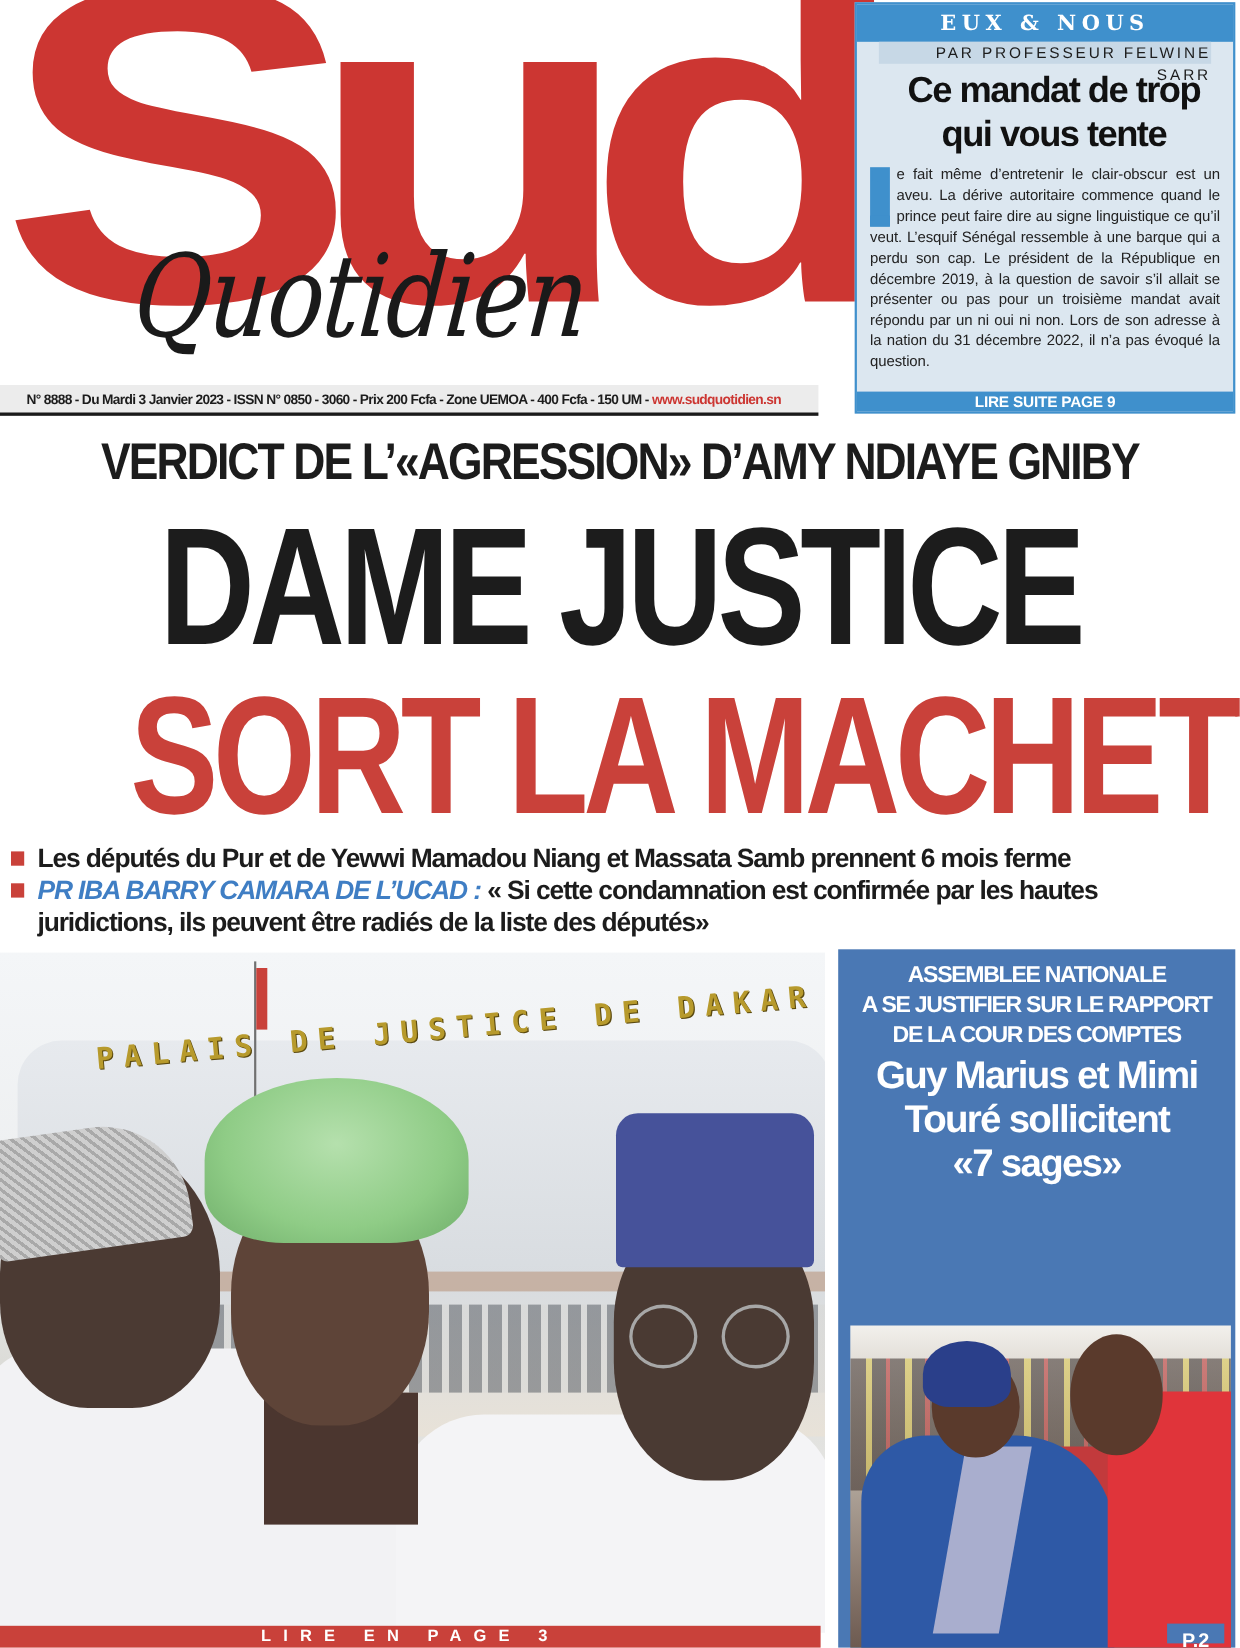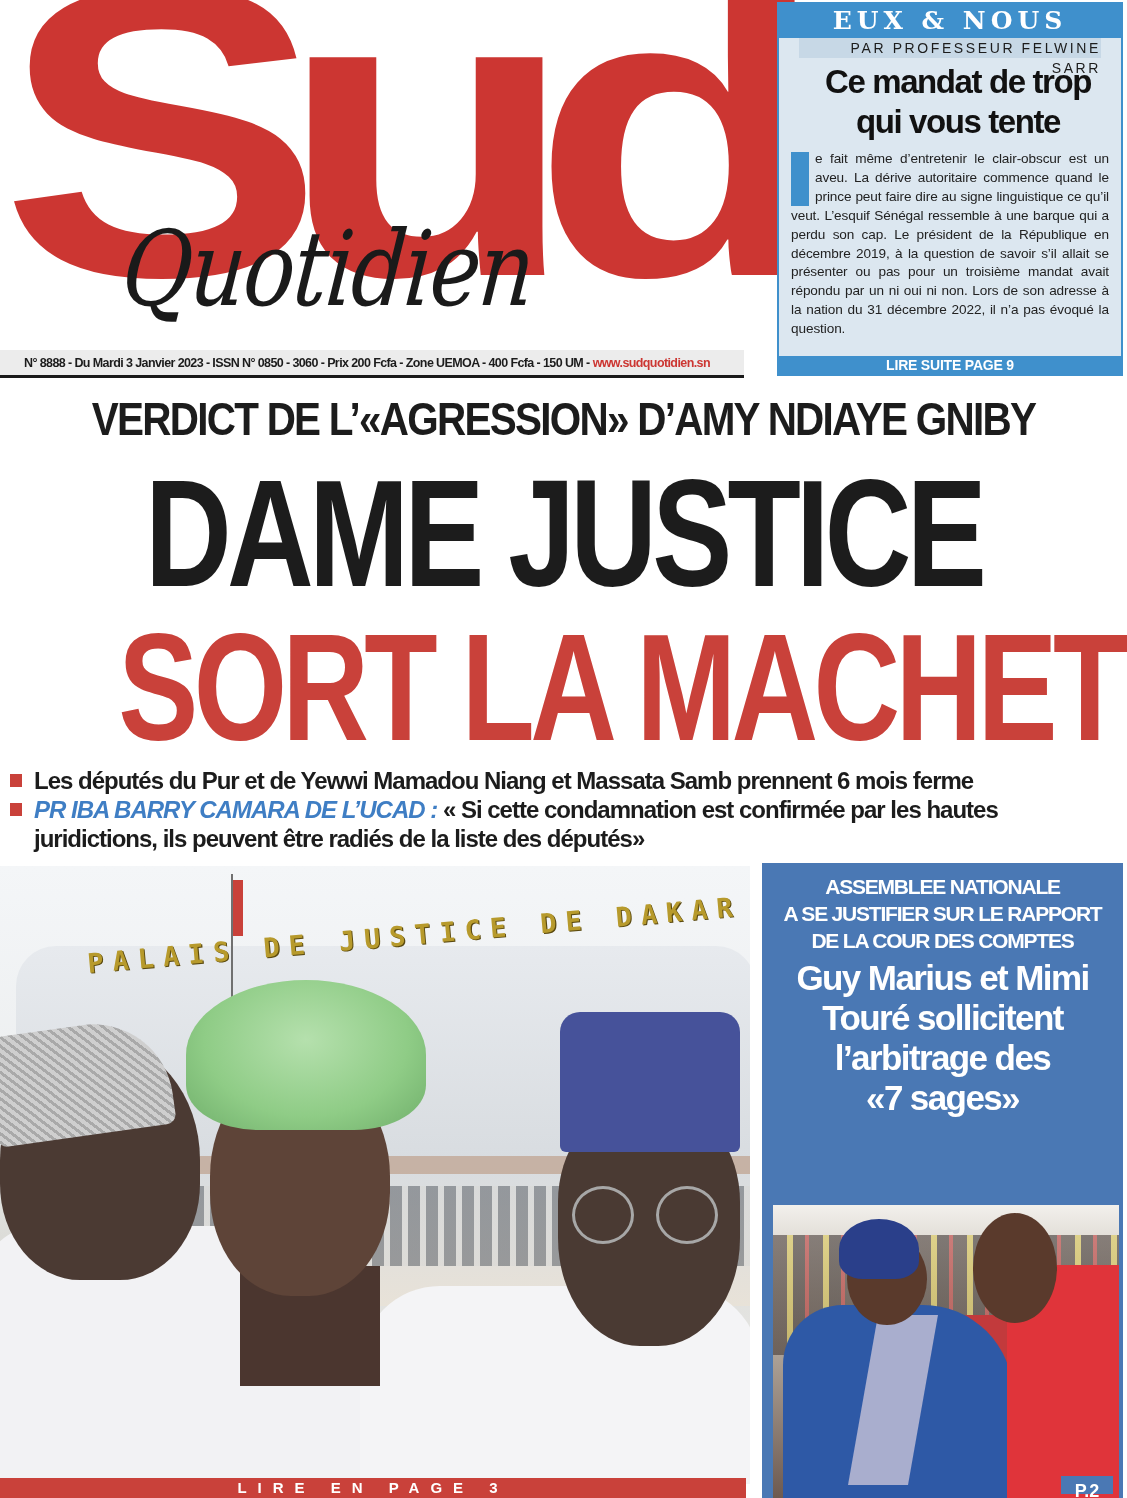--- a/index.html
+++ b/index.html
@@ -28,21 +28,21 @@
   }
   .issue-bar .url { color: #cc3632; margin-left: 3px; }
 
   
   .editorial {
     position: absolute; left: 777px; top: 2px; width: 346px; height: 374px;
     background: #dce7f0; border: 2px solid #3f90cc;
   }
   .ed-kicker {
     height: 34px; background: #3f90cc; color: #ffffff;
-    font-family: "DejaVu Serif", serif; font-weight: 700; font-size: 25px;
+    font-family: "DejaVu Serif", serif; font-weight: 700; font-size: 19px;
     letter-spacing: 5px; text-align: center; line-height: 34px;
   }
   .ed-byline {
     margin: 0 20px; height: 20px; background: #c7d8e6;
     font-size: 14px; letter-spacing: 2.6px; text-align: right; line-height: 20px; color: #1c1c1c;
   }
   .ed-title {
     text-align: center; font-weight: 700; font-size: 33px; line-height: 40px;
     letter-spacing: -1.4px; margin-top: 4px; color: #111; padding-left: 16px;
   }
@@ -215,21 +215,20 @@
 
 <div class="sidebox">
   <div class="side-kicker">
     <div>ASSEMBLEE NATIONALE</div>
     <div>A SE JUSTIFIER SUR LE RAPPORT</div>
     <div>DE LA COUR DES COMPTES</div>
   </div>
   <div class="side-title">
     <div>Guy Marius et Mimi</div>
     <div>Touré sollicitent</div>
-    <div>l’arbitrage des</div>
     <div>«7 sages»</div>
   </div>
   <div class="side-photo">
     <div class="crowd"></div>
     <div class="chairs"></div>
     <div class="woman-robe"></div>
     <div class="woman-stripe"></div>
     <div class="woman-head"></div>
     <div class="woman-wrap"></div>
     <div class="man-shirt"></div>

